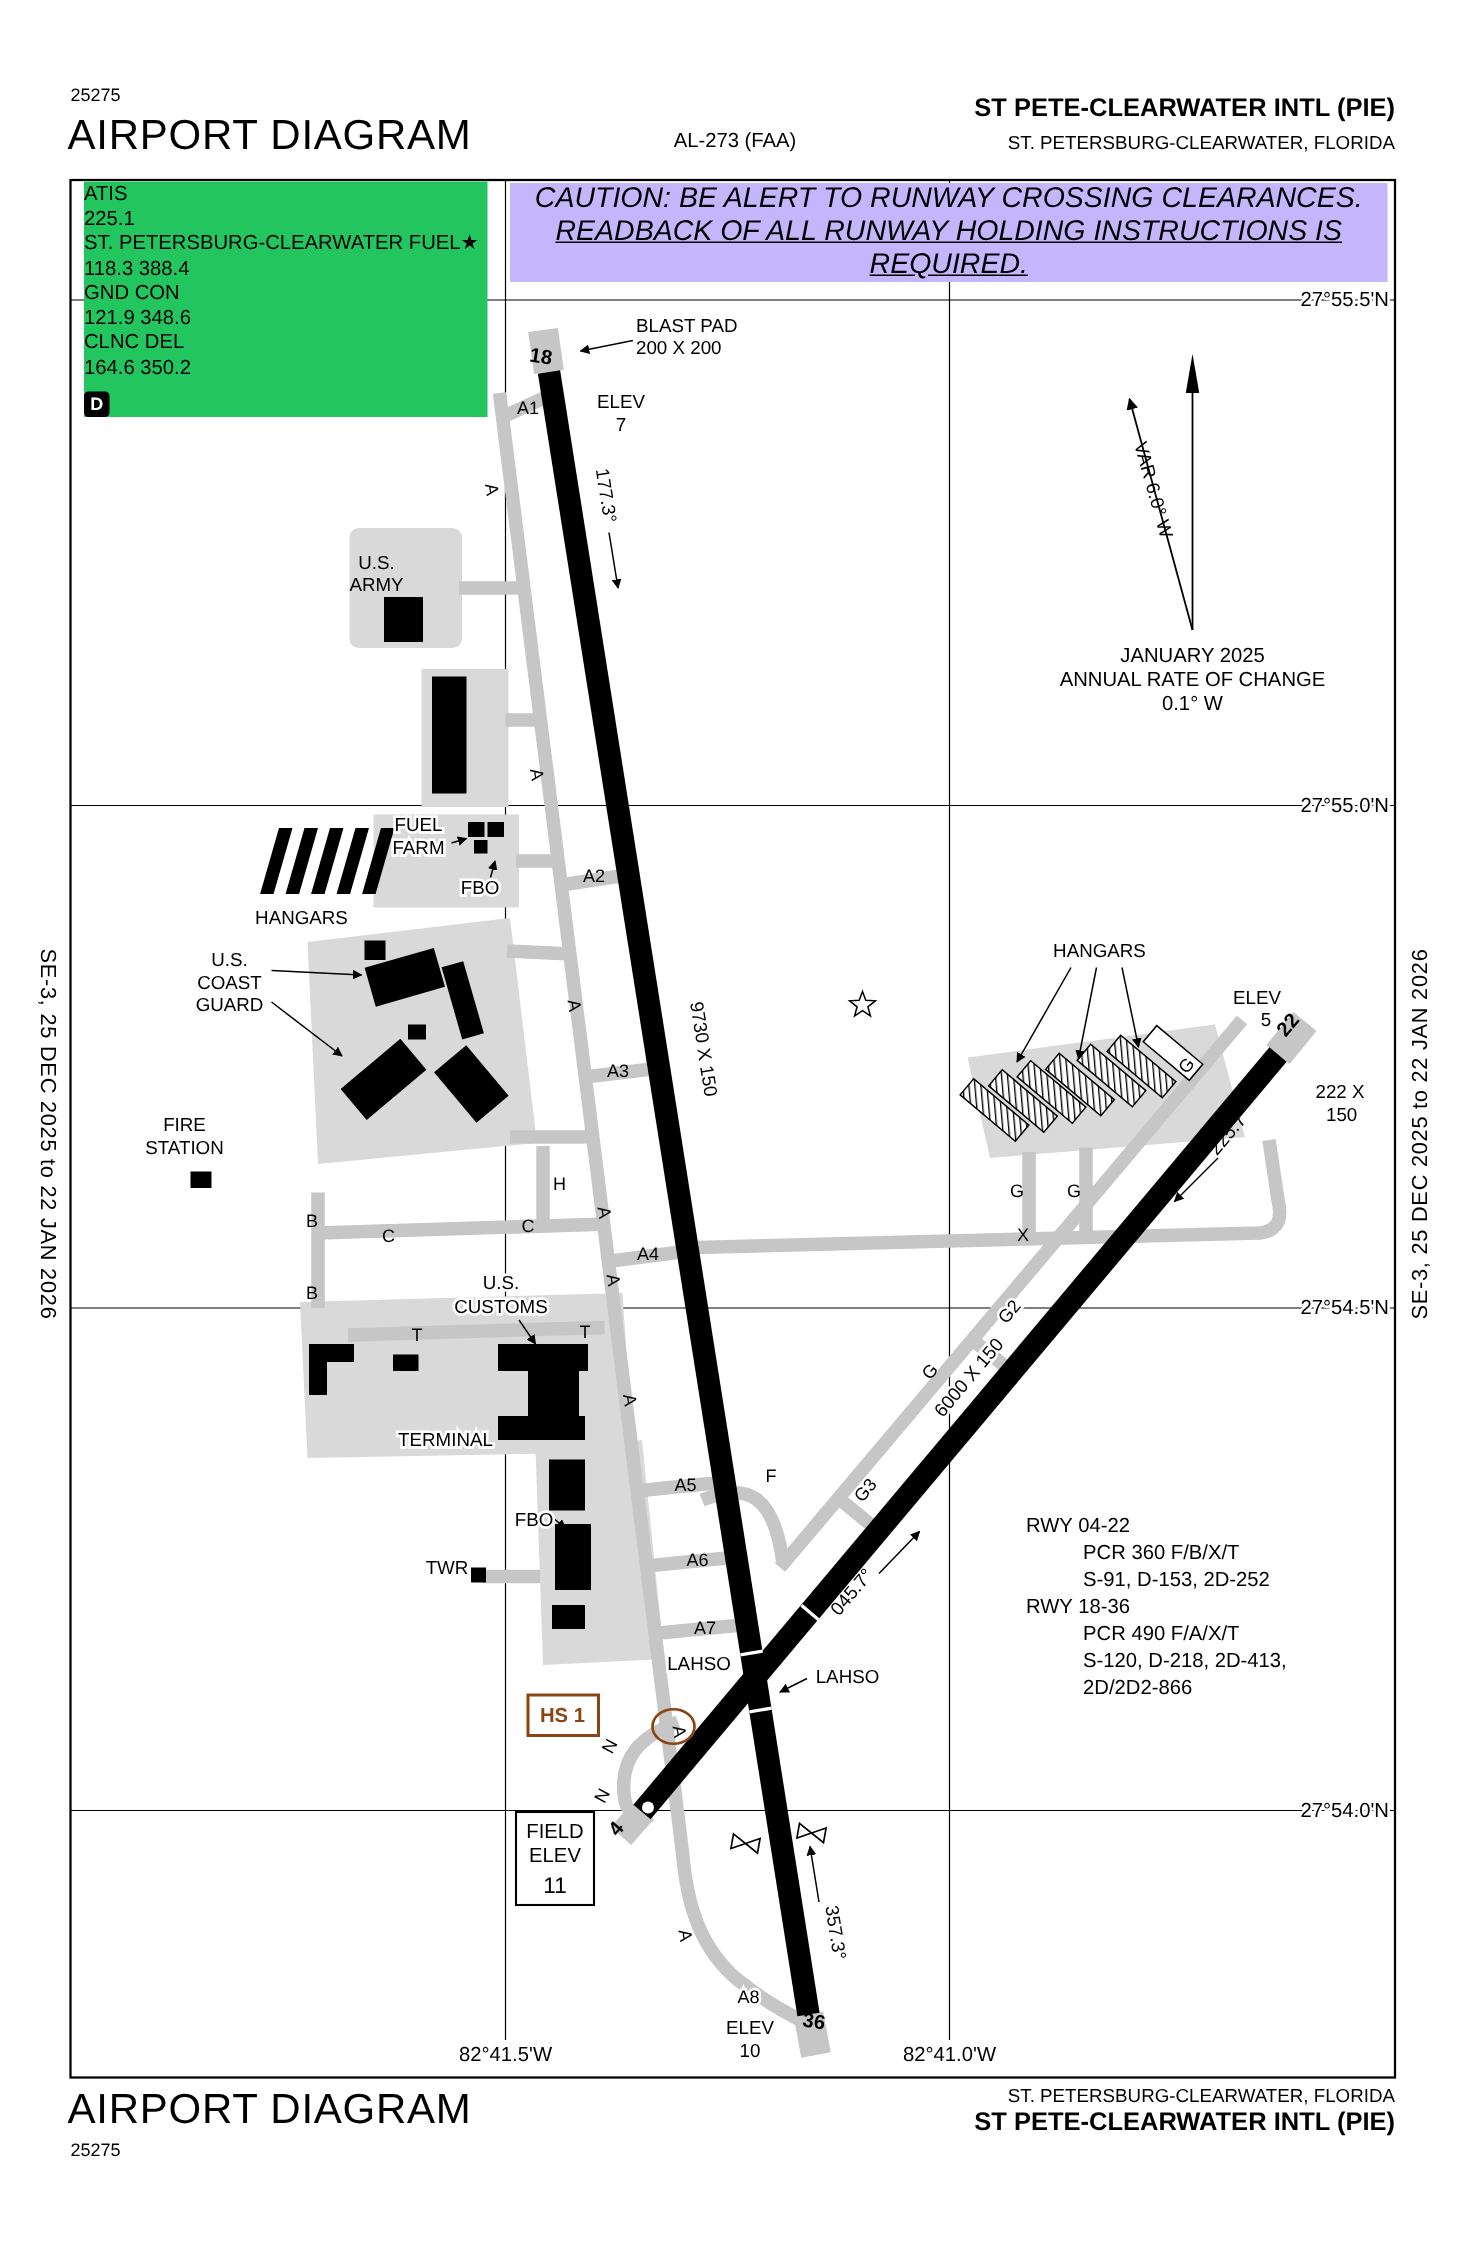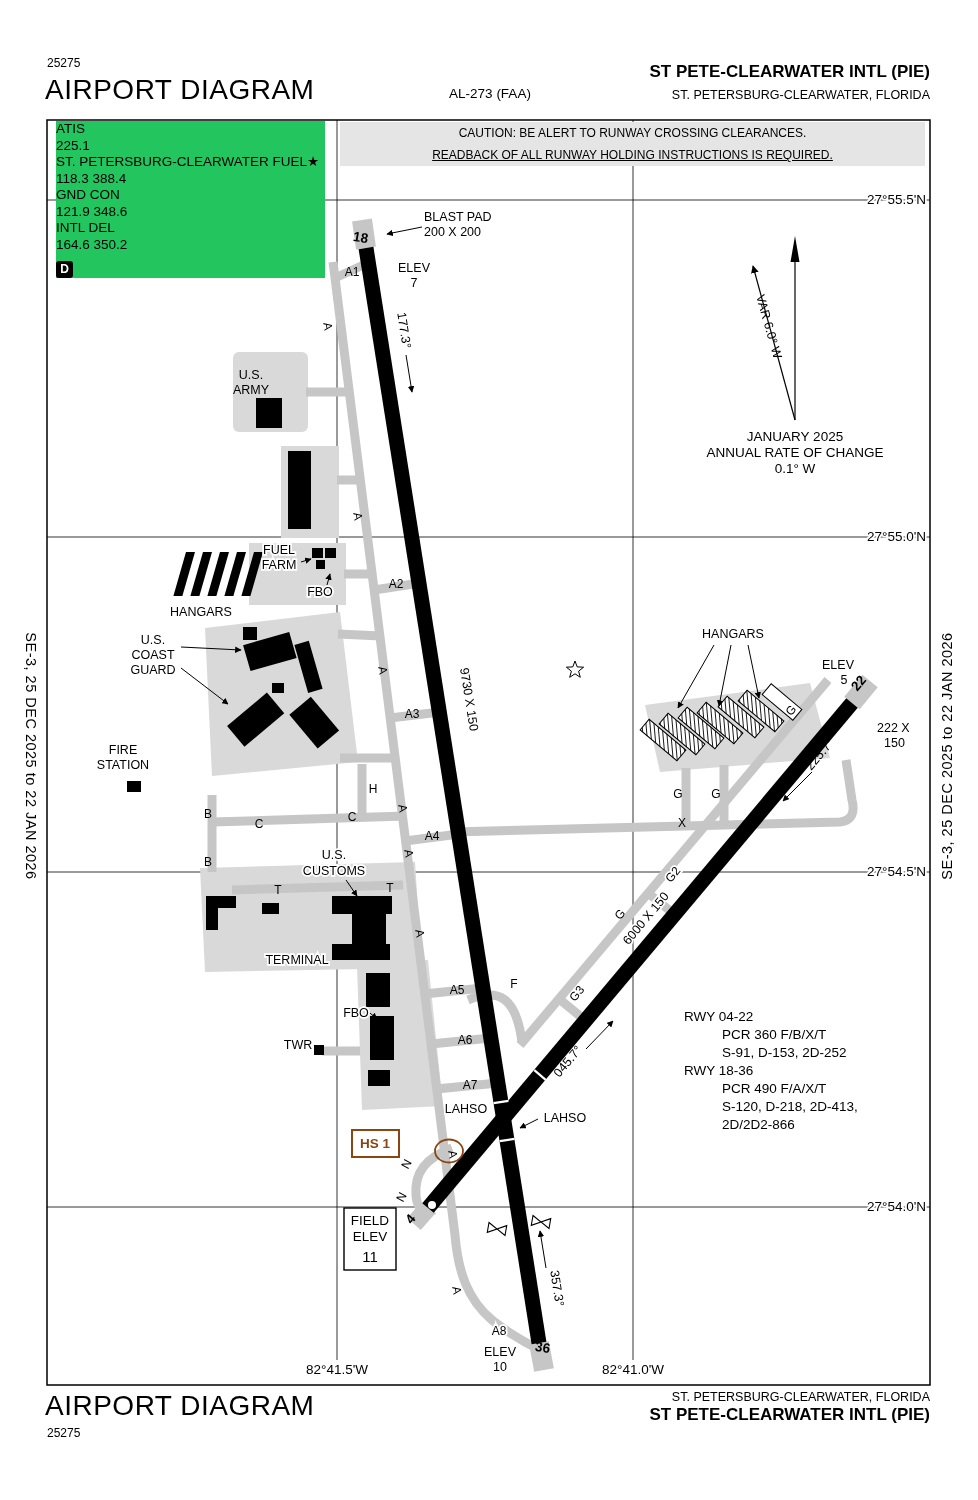--- a/index.html
+++ b/index.html
@@ -11,22 +11,22 @@
   .hdr-num{left:47px;top:56px;font-size:12px;}
   .hdr-title{left:45px;top:74px;font-size:28px;letter-spacing:.5px;}
   .hdr-al{left:380px;top:86px;width:220px;text-align:center;font-size:13.5px;}
   .hdr-name{right:48px;top:62px;font-size:17px;font-weight:700;text-align:right;}
   .hdr-city{right:48px;top:88px;font-size:12.5px;text-align:right;}
   .ftr-title{left:45px;top:1390px;font-size:28px;letter-spacing:.5px;}
   .ftr-num{left:47px;top:1426px;font-size:12px;}
   .ftr-city{right:48px;top:1390px;font-size:12.5px;text-align:right;}
   .ftr-name{right:48px;top:1405px;font-size:17px;font-weight:700;text-align:right;}
   
-  .caution{left:340px;top:122px;width:585px;text-align:center;font-size:12px;
-           line-height:22px;background:#e5e5e5;}
+  .caution{left:340px;top:122px;width:585px;text-align:center;font-size:19px;
+           line-height:22px;background:#c4b5fd;font-style:italic;}
   .caution .u{text-decoration:underline;}
   .comms{left:56px;top:121px;font-size:13.5px;line-height:16.5px;background:#22c55e;padding-right:6px;}
   .datis{margin-top:8px;width:17px;height:17px;background:#000;border-radius:3px;color:#fff;
          font-weight:700;font-size:12px;text-align:center;line-height:17px;}
   
   .edge-left{left:-269px;top:748px;width:600px;text-align:center;font-size:14.5px;
              letter-spacing:.5px;transform:rotate(90deg);}
   .edge-right{left:647px;top:748px;width:600px;text-align:center;font-size:14.5px;
               letter-spacing:.5px;transform:rotate(-90deg);}
   
@@ -310,21 +310,21 @@
   <div class="u">READBACK OF ALL RUNWAY HOLDING INSTRUCTIONS IS REQUIRED.</div>
 </div>
 
 <div class="ov comms">
   <div>ATIS</div>
   <div>225.1</div>
   <div>ST. PETERSBURG-CLEARWATER FUEL★</div>
   <div>118.3  388.4</div>
   <div>GND CON</div>
   <div>121.9  348.6</div>
-  <div>INTL DEL</div>
+  <div>CLNC DEL</div>
   <div>164.6  350.2</div>
   <div class="datis">D</div>
 </div>
 
 <div class="ov edge-left">SE-3,  25 DEC 2025  to  22 JAN 2026</div>
 <div class="ov edge-right">SE-3,  25 DEC 2025  to  22 JAN 2026</div>
 
 <div class="ov ftr-title">AIRPORT DIAGRAM</div>
 <div class="ov ftr-num">25275</div>
 <div class="ov ftr-city">ST. PETERSBURG-CLEARWATER, FLORIDA</div>

